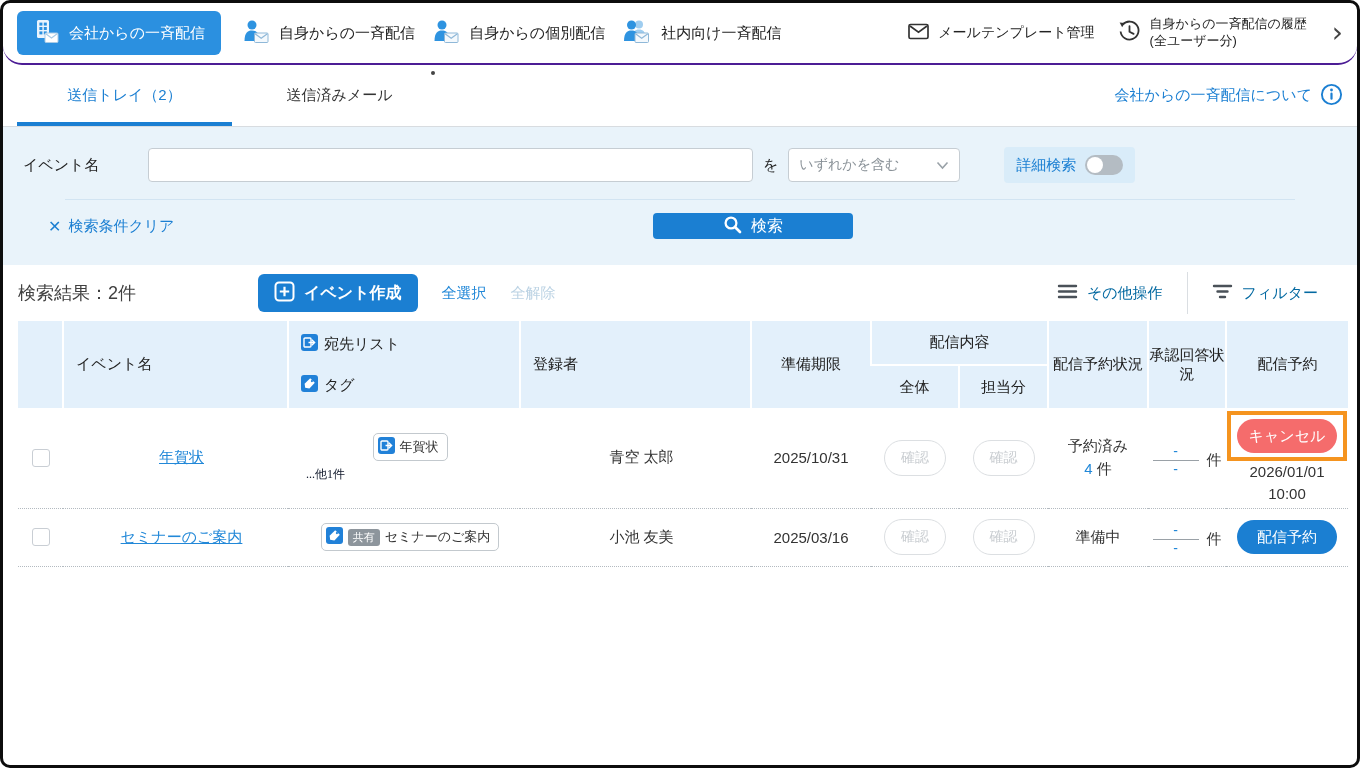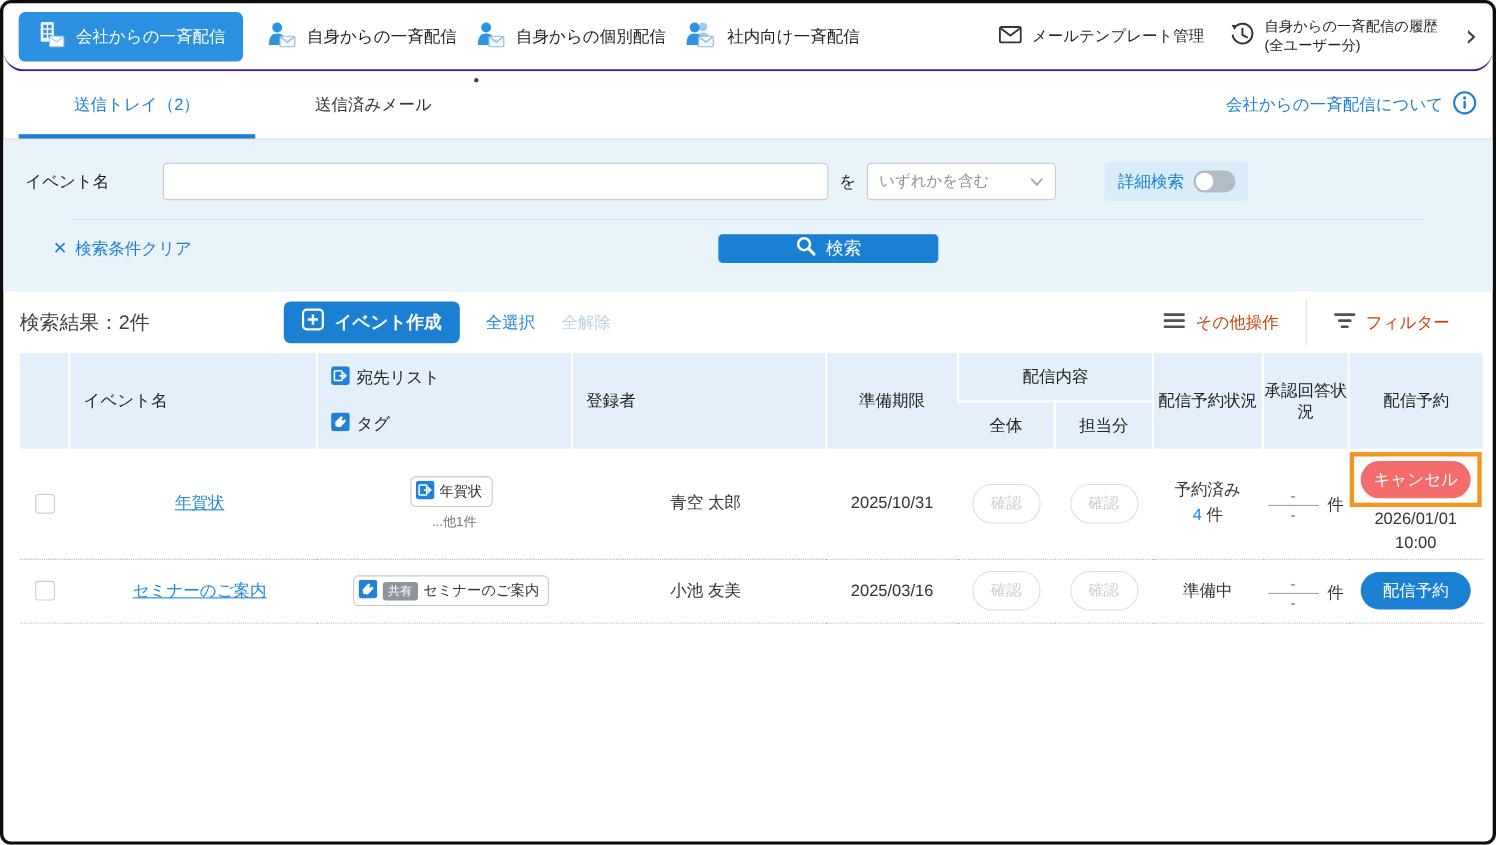--- a/index.html
+++ b/index.html
@@ -57,21 +57,21 @@
 
   
   .toolbar { height:56px; flex:0 0 56px; display:flex; align-items:center; padding:0 15px; }
   .result { font-size:18px; color:#404040; width:240px; }
   .btn-create { height:38px; padding:0 16px; background:#1b7fd2; color:#fff; border:none;
                 border-radius:6px; font-size:16px; font-weight:bold;
                 display:flex; align-items:center; gap:9px; cursor:pointer; }
   .lnk { color:#2288d8; font-size:15px; margin-left:24px; text-decoration:none; cursor:pointer; }
   .lnk--disabled { color:#bcd3e4; cursor:default; }
   .toolbar-right { margin-left:auto; display:flex; align-items:center; }
-  .tool { display:flex; align-items:center; gap:9px; color:#c2410c; font-size:15px;
+  .tool { display:flex; align-items:center; gap:9px; color:#0369a1; font-size:15px;
           padding:0 24px; cursor:pointer; }
   .vdiv { width:1px; height:42px; background:#dadee2; }
 
   
   .grid { width:1330px; margin:0 15px; border-collapse:collapse; table-layout:fixed; }
   .grid thead th { background:#e3f0fb; font-weight:normal; font-size:15px; color:#222;
                    border-left:2px solid #fff; vertical-align:middle; }
   .grid thead tr.h1 th { height:44px; }
   .grid thead tr.h2 th { height:43px; }
   .grid thead th:first-child { border-left:none; }
@@ -84,22 +84,22 @@
                    color:#333; vertical-align:middle; }
   .row-event td { height:100px; }
   .row-event2 td { height:58px; }
   .td-left { text-align:left; padding-left:12px; }
   .cb { width:18px; height:18px; border:1px solid #c9ced4; border-radius:3px;
         background:#fff; margin:0 auto; cursor:pointer; }
   .event-link { color:#2288d8; text-decoration:underline; cursor:pointer; }
   .chip { display:inline-flex; align-items:center; gap:5px; border:1px solid #c3c9ce;
           border-radius:5px; padding:3px 8px 3px 4px; background:#fff; font-size:13px; color:#333; }
   .badge-share { background:#8d959c; color:#fff; font-size:11px; padding:1px 5px; border-radius:3px; }
-  .more-link { display:block; color:#737373; font-size:12px; margin:5px 0 0 6px;
-               text-align:center; text-decoration:none; cursor:pointer; }
+  .more-link { display:block; color:#0f172a; font-size:12px; margin:5px 0 0 6px;
+               text-align:left; text-decoration:none; cursor:pointer;font-family:Liberation Serif, serif; }
   .pill-confirm { width:62px; height:36px; border:1px solid #dcdfe2; border-radius:18px;
                   background:#fff; color:#c9cdd1; font-size:14px; }
   .status-2line { line-height:1.5; }
   .blue-num { color:#2288d8; }
   .fraction { display:inline-flex; align-items:center; gap:8px; }
   .frac-col { display:flex; flex-direction:column; align-items:center; width:46px; }
   .frac-dash { color:#2288d8; font-size:14px; line-height:9px; }
   .frac-line { width:46px; height:1px; background:#9aa1a7; margin:4px 0; }
   .frac-unit { color:#333; font-size:15px; }
   .highlight-box { display:inline-block; border:4px solid #f5941f; background:#fff;

